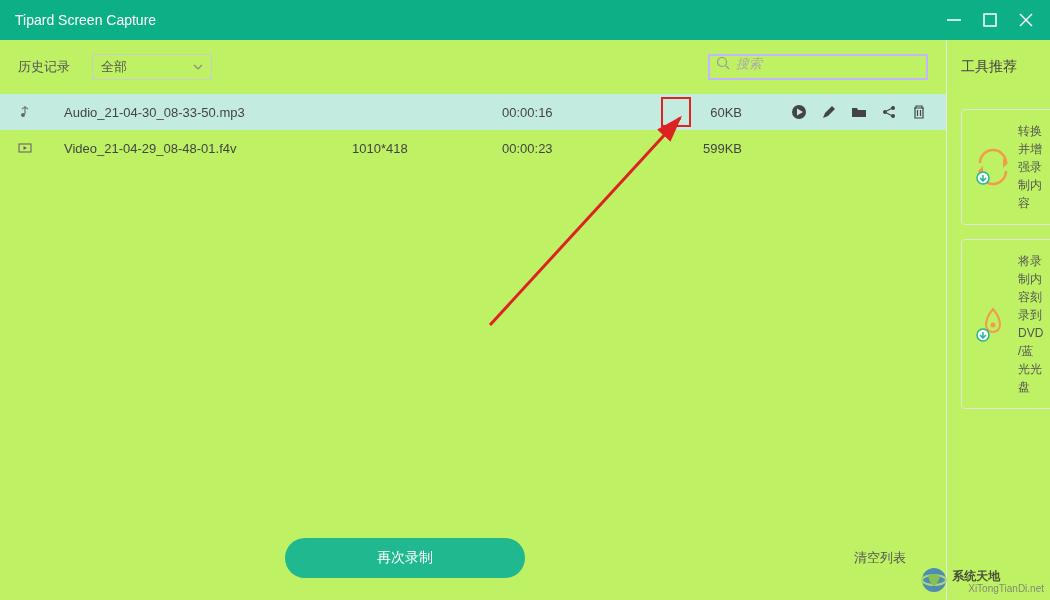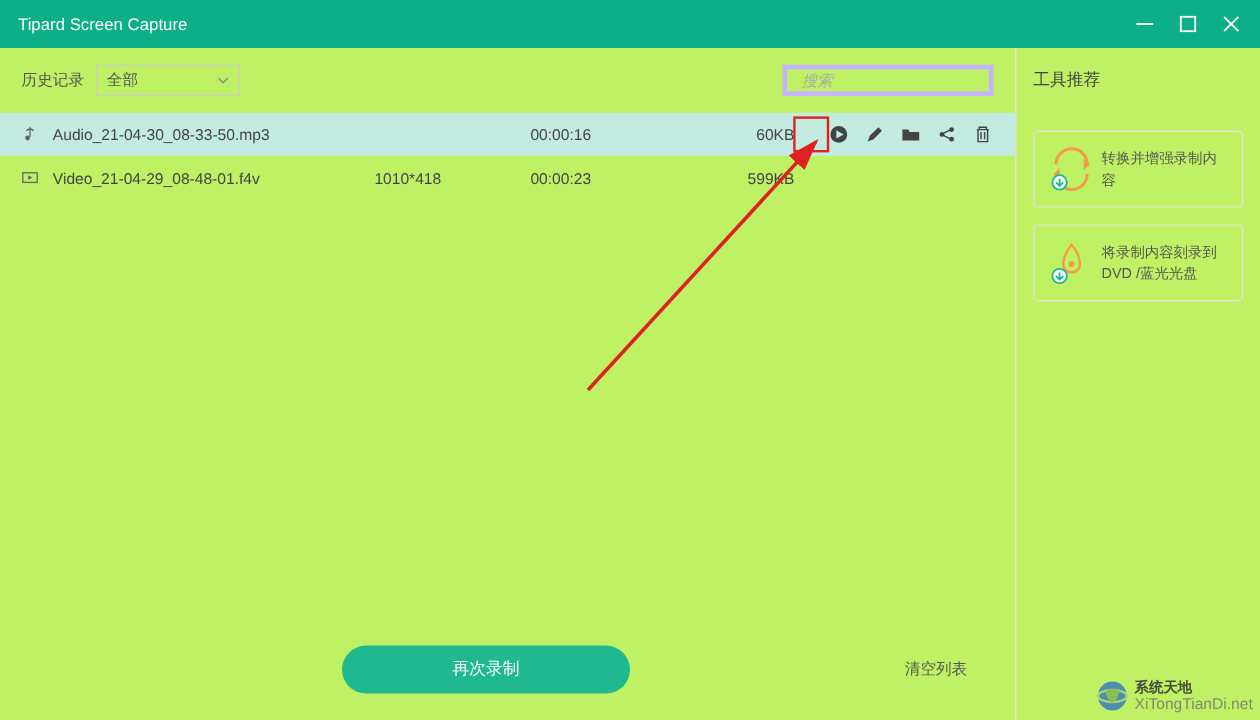--- a/index.html
+++ b/index.html
@@ -5,30 +5,30 @@
     * { margin: 0; padding: 0; box-sizing: border-box; }
     body { font-family: "Microsoft YaHei", Arial, sans-serif; background: #f5f5f5; }
     .window { width: 1050px; height: 600px; background: #bef264; position: relative; overflow: hidden; }
     .titlebar { height: 40px; background: #0db086; display: flex; align-items: center; padding: 0 15px; color: #fff; }
     .titlebar-title { font-size: 14px; }
     .window-controls { margin-left: auto; display: flex; gap: 18px; }
     .win-ctrl { width: 18px; height: 18px; display: flex; align-items: center; justify-content: center; cursor: pointer; }
     .win-ctrl svg { stroke: #fff; stroke-width: 1.5; fill: none; }
     .content { display: flex; height: calc(100% - 40px); }
     .main { flex: 1; display: flex; flex-direction: column; border-right: 1px solid #e5e5e5; }
-    .toolbar { display: flex; align-items: center; padding: 14px 18px; gap: 10px; }
+    .toolbar { display: flex; align-items: center; padding: 14px 18px; gap: 22px; }
     .history-label { font-size: 13px; color: #555; }
     .filter-select { display: flex; align-items: center; width: 120px; height: 26px; border: 1px solid #ccc; padding: 0 8px; font-size: 13px; color: #555; cursor: pointer; justify-content: space-between; }
     .chev { width: 10px; height: 10px; }
     .spacer { flex: 1; }
-    .search-box { display: flex; align-items: center; width: 176px; height: 26px; border: 4px solid #c4b5fd; padding: 0 6px; gap: 6px; }
+    .search-box { display: flex; align-items: flex-start; width: 220px; height: 26px; border: 2px solid #c4b5fd; padding: 0 6px; gap: 6px; }
     .search-box input { border: none; outline: none; font-size: 13px; flex: 1; color: #555; background: transparent; }
     .search-box input::placeholder { color: #aaa; font-style: italic; }
     .table { flex: 1; }
-    .row { display: flex; align-items: center; height: 36px; padding: 0 18px; font-size: 13px; color: #444; position: relative; }
+    .row { display: flex; align-items: center; height: 36px; padding: 0 18px; font-size: 13px; color: #444; position: relative; gap: 20px; }
     .row.selected { background: #c3ebe0; }
     .col-icon { width: 26px; display: flex; align-items: center; }
     .col-name { width: 268px; }
     .col-dim { width: 130px; }
     .col-dur { width: 140px; }
     .col-size { width: 80px; text-align: right; }
     .col-actions { margin-left: 28px; display: flex; gap: 12px; align-items: center; }
     .action-btn { width: 18px; height: 18px; display: flex; align-items: center; justify-content: center; cursor: pointer; color: #444; }
     .action-btn svg { width: 16px; height: 16px; }
     .play-highlight { position: absolute; left: 661px; top: 3px; width: 30px; height: 30px; border: 2.5px solid #d22; pointer-events: none; z-index: 5; }
@@ -38,21 +38,21 @@
     .clear-link { color: #555; font-size: 13px; margin-left: auto; cursor: pointer; }
     .sidebar { width: 210px; padding: 18px 14px; }
     .sidebar-title { font-size: 14px; color: #444; margin-bottom: 33px; }
     .tool-card { border: 1px solid #e2e2e2; border-radius: 4px; padding: 12px; display: flex; gap: 6px; align-items: center; margin-bottom: 14px; cursor: pointer; }
     .tool-icon { width: 38px; height: 38px; position: relative; flex-shrink: 0; }
     .tool-text { font-size: 12px; color: #555; line-height: 1.5; }
     .watermark { position: absolute; bottom: 6px; right: 6px; display: flex; align-items: flex-end; gap: 4px; opacity: 0.85; }
     .watermark-icon { width: 28px; height: 28px; }
     .watermark-text { display: flex; flex-direction: column; line-height: 1.1; }
     .wm-cn { font-size: 12px; font-weight: bold; color: #333; }
-    .wm-en { font-size: 13px; color: #777; }
+    .wm-en { font-size: 10px; color: #777; margin-left: 16px; }
     .file-icon svg { width: 14px; height: 14px; }
   </style>
 </head>
 <body>
 
 <div class="window">
 
   <div class="titlebar">
     <span class="titlebar-title">Tipard Screen Capture</span>
     <div class="window-controls">

